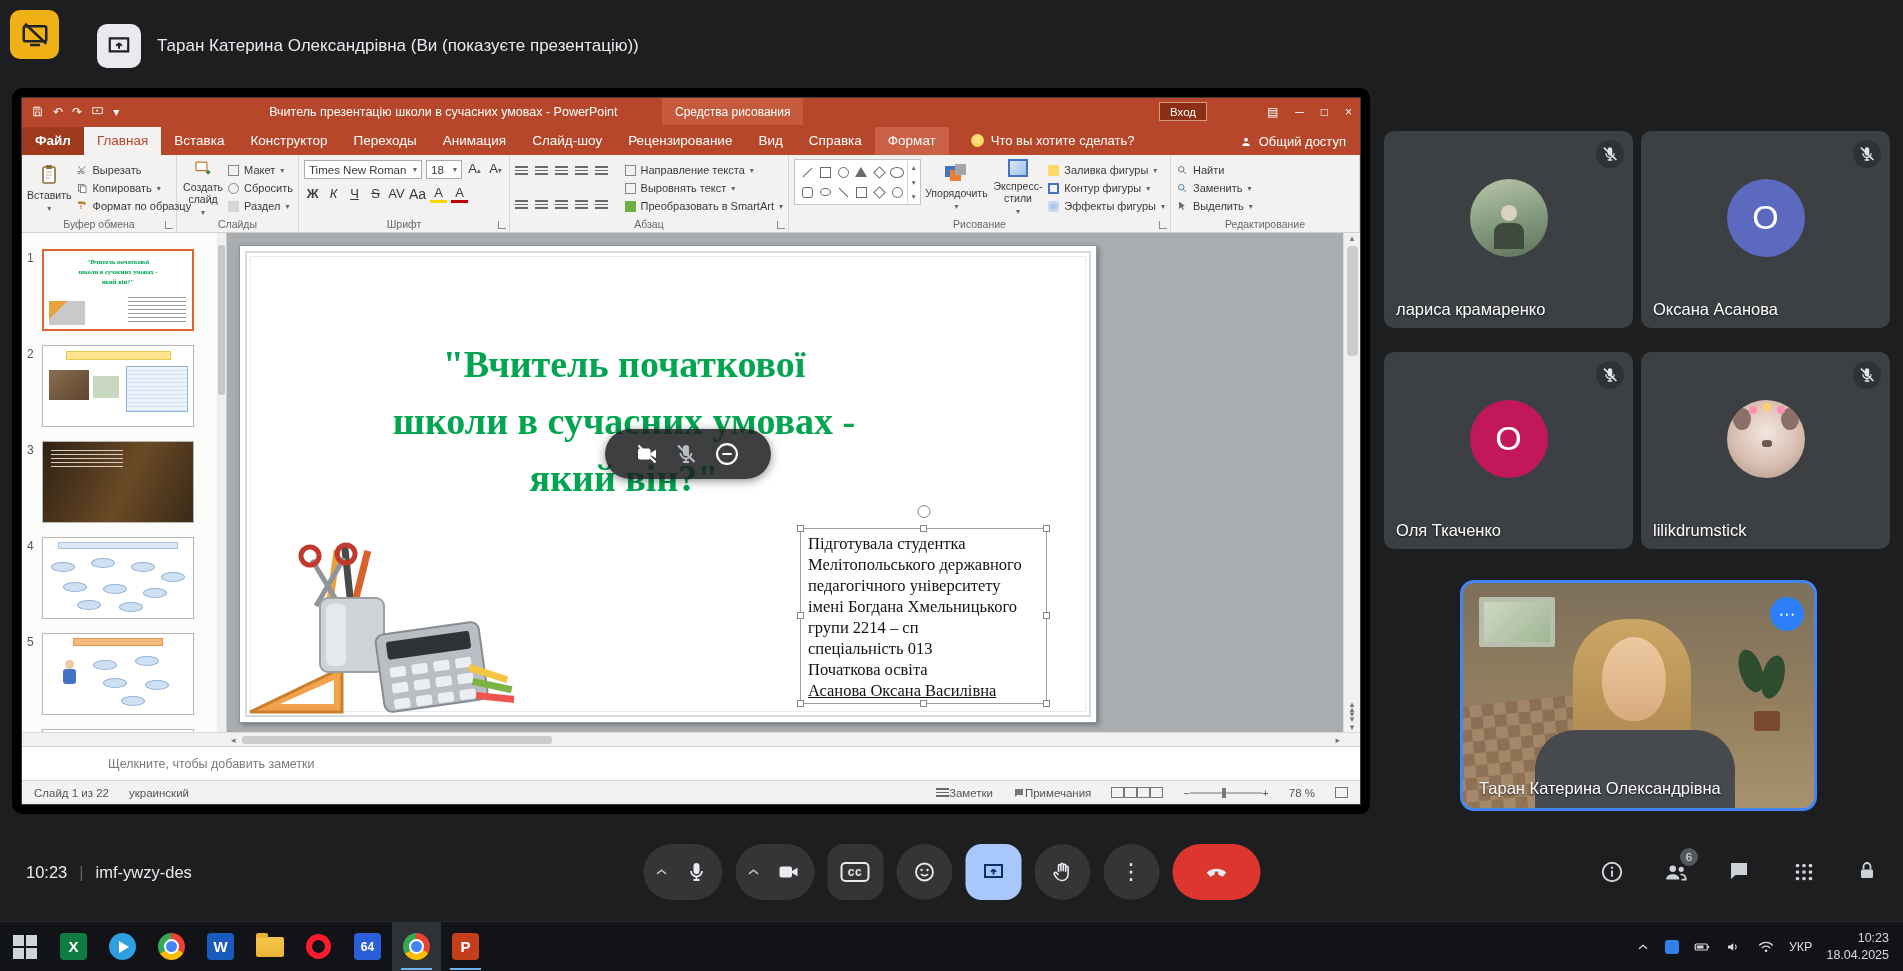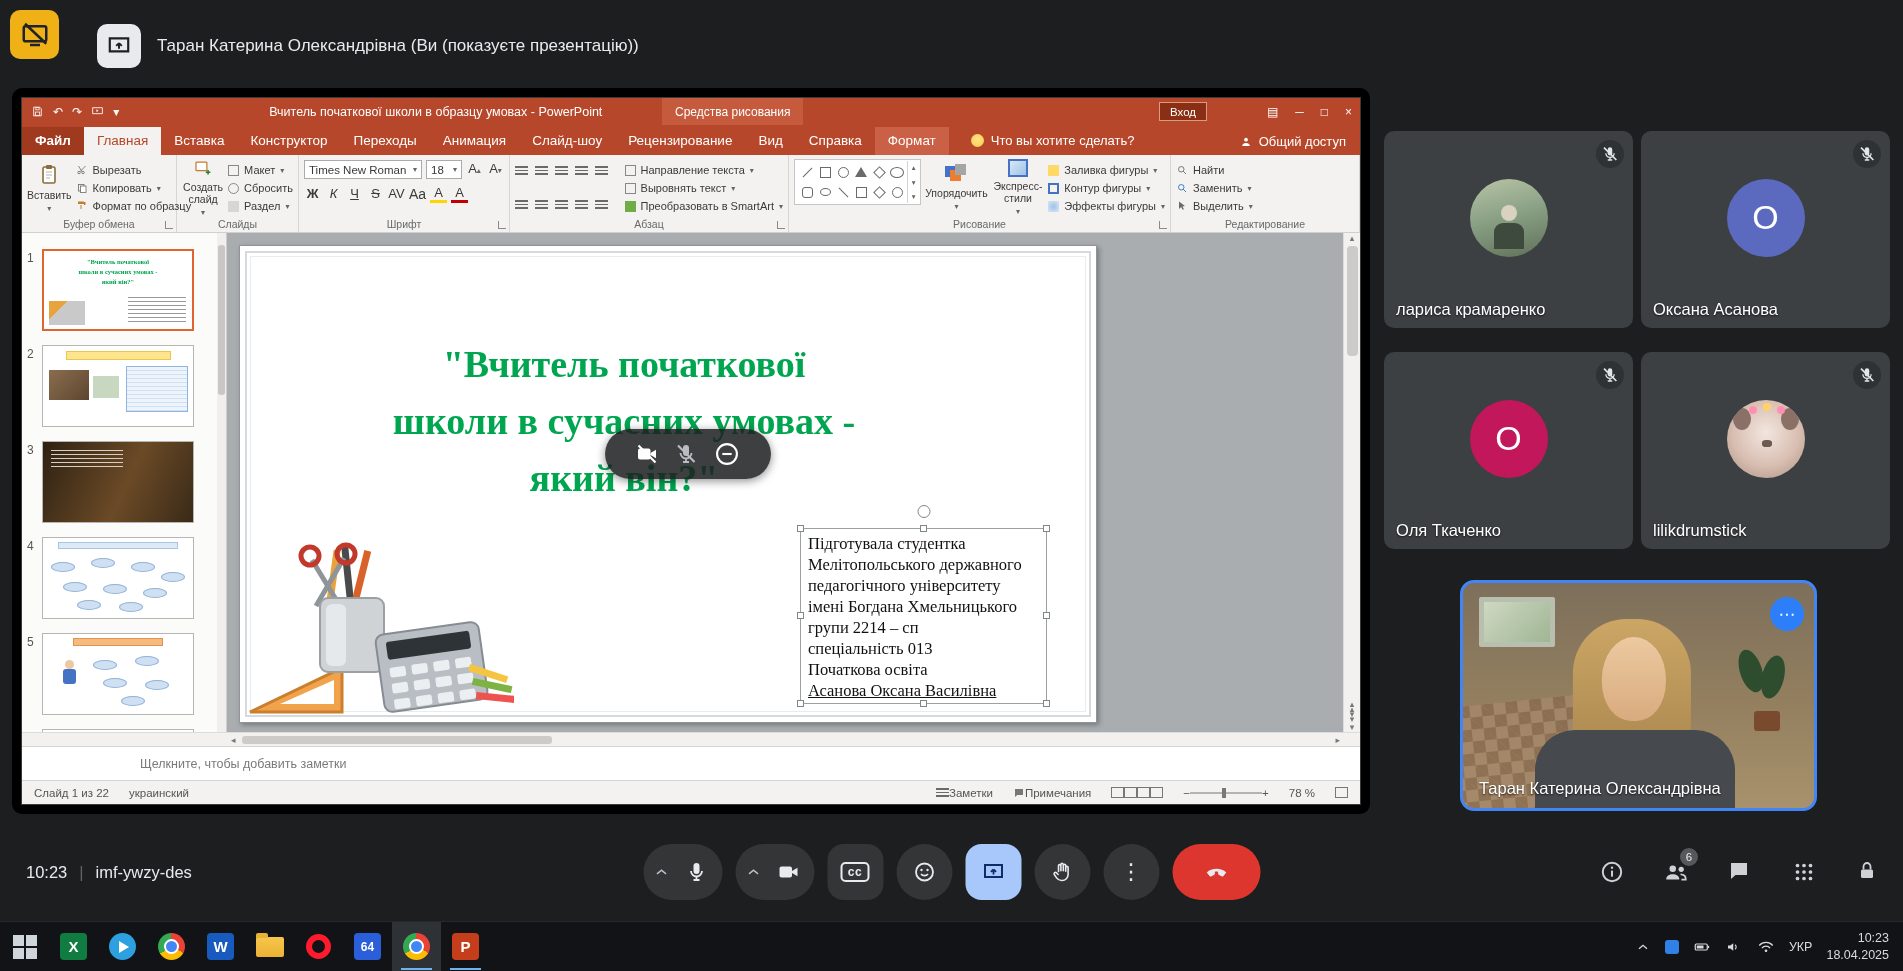--- a/index.html
+++ b/index.html
@@ -96,21 +96,21 @@
   .rot{position:absolute;top:-24px;left:50%;transform:translateX(-50%);width:13px;height:13px;border:1.5px solid #7f8789;border-radius:50%;background:#fff}
   .bl{white-space:nowrap}
   .bl.u{text-decoration:underline}
   #floatpill{position:absolute;left:378px;top:196px;width:166px;height:50px;border-radius:25px;background:rgba(28,29,31,.85);display:flex;align-items:center;justify-content:center;gap:15px;color:#fff;box-shadow:0 2px 10px rgba(0,0,0,.45)}
   #vscroll{position:absolute;right:0;top:0;bottom:0;width:17px;background:#f2f1f0;border-left:1px solid #dedcda;display:flex;flex-direction:column;align-items:center;font-size:9px;color:#777}
   .vthumb{width:11px;height:110px;background:#cdcbc9;border-radius:4px;margin:3px 0}
   .vsp{flex:1}
   .dbl{line-height:.55;text-align:center}
   #hscroll{height:14px;background:#f2f1f0;border-top:1px solid #dedcda;display:flex;align-items:center;font-size:9px;color:#777;padding-left:209px;padding-right:20px;gap:6px}
   .hthumb{width:310px;height:8px;background:#cdcbc9;border-radius:3px}
-  #notes{height:34px;background:#fff;border-top:1px solid #d6d4d2;display:flex;align-items:center;padding-left:118px;font-size:12.5px;color:#7a7a7a}
+  #notes{height:34px;background:#fff;border-top:1px solid #d6d4d2;display:flex;align-items:center;padding-left:86px;font-size:12.5px;color:#7a7a7a}
   #pstatus{height:24px;background:#f3f2f1;border-top:1px solid #d6d4d2;display:flex;align-items:center;font-size:11.5px;color:#555;padding:0 12px;gap:20px}
   .spacer{flex:1}
   .stbtn{display:flex;align-items:center;gap:0}
   .vic{width:13px;height:11px;border:1.5px solid #777;display:inline-block}
   .track{width:72px;height:2px;background:#b5b3b1;position:relative}
   .knob{position:absolute;left:45%;top:-4px;width:4px;height:10px;background:#777}
 
   
   .tile{position:absolute;width:249px;height:197px;background:#3c4043;border-radius:10px;overflow:hidden}
   #tile1{left:1384px;top:131px}#tile2{left:1641px;top:131px}
@@ -348,21 +348,21 @@
           </span>
       <span class="g">↶</span>
       <span class="g">↷</span>
       <span>
             <svg class="ic" width="13" height="13">
               <use href="#i-screen"></use>
             </svg>
           </span>
       <span class="g">▾</span>
     </span>
-    <span id="ptitle-text">Вчитель початкової школи в образцу умовах - PowerPoint</span>
+    <span id="ptitle-text">Вчитель презентацію школи в сучасних умовах - PowerPoint</span>
     <span id="ctxtools">Средства рисования</span>
     <span id="signin">Вход</span>
     <span class="winctl">
       <span>▤</span>
       <span>─</span>
       <span>□</span>
       <span>×</span>
     </span>
   </div>
 

